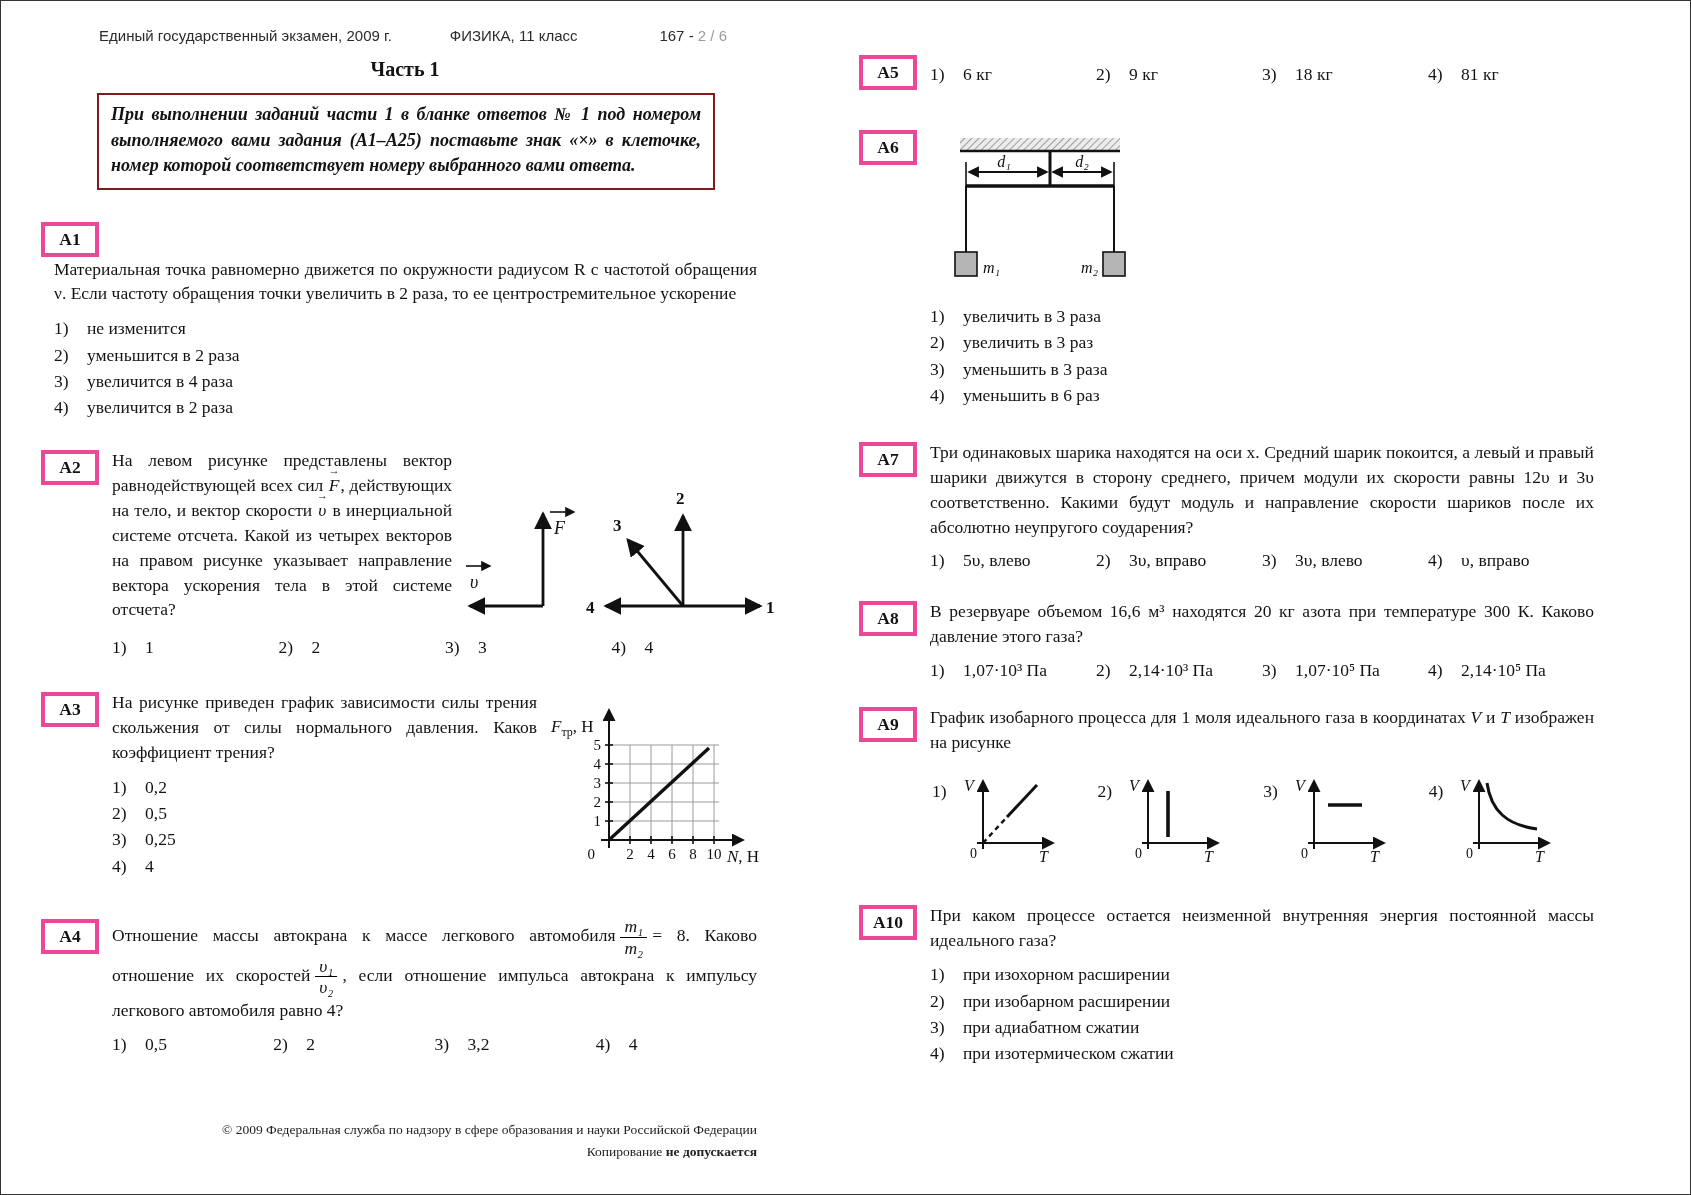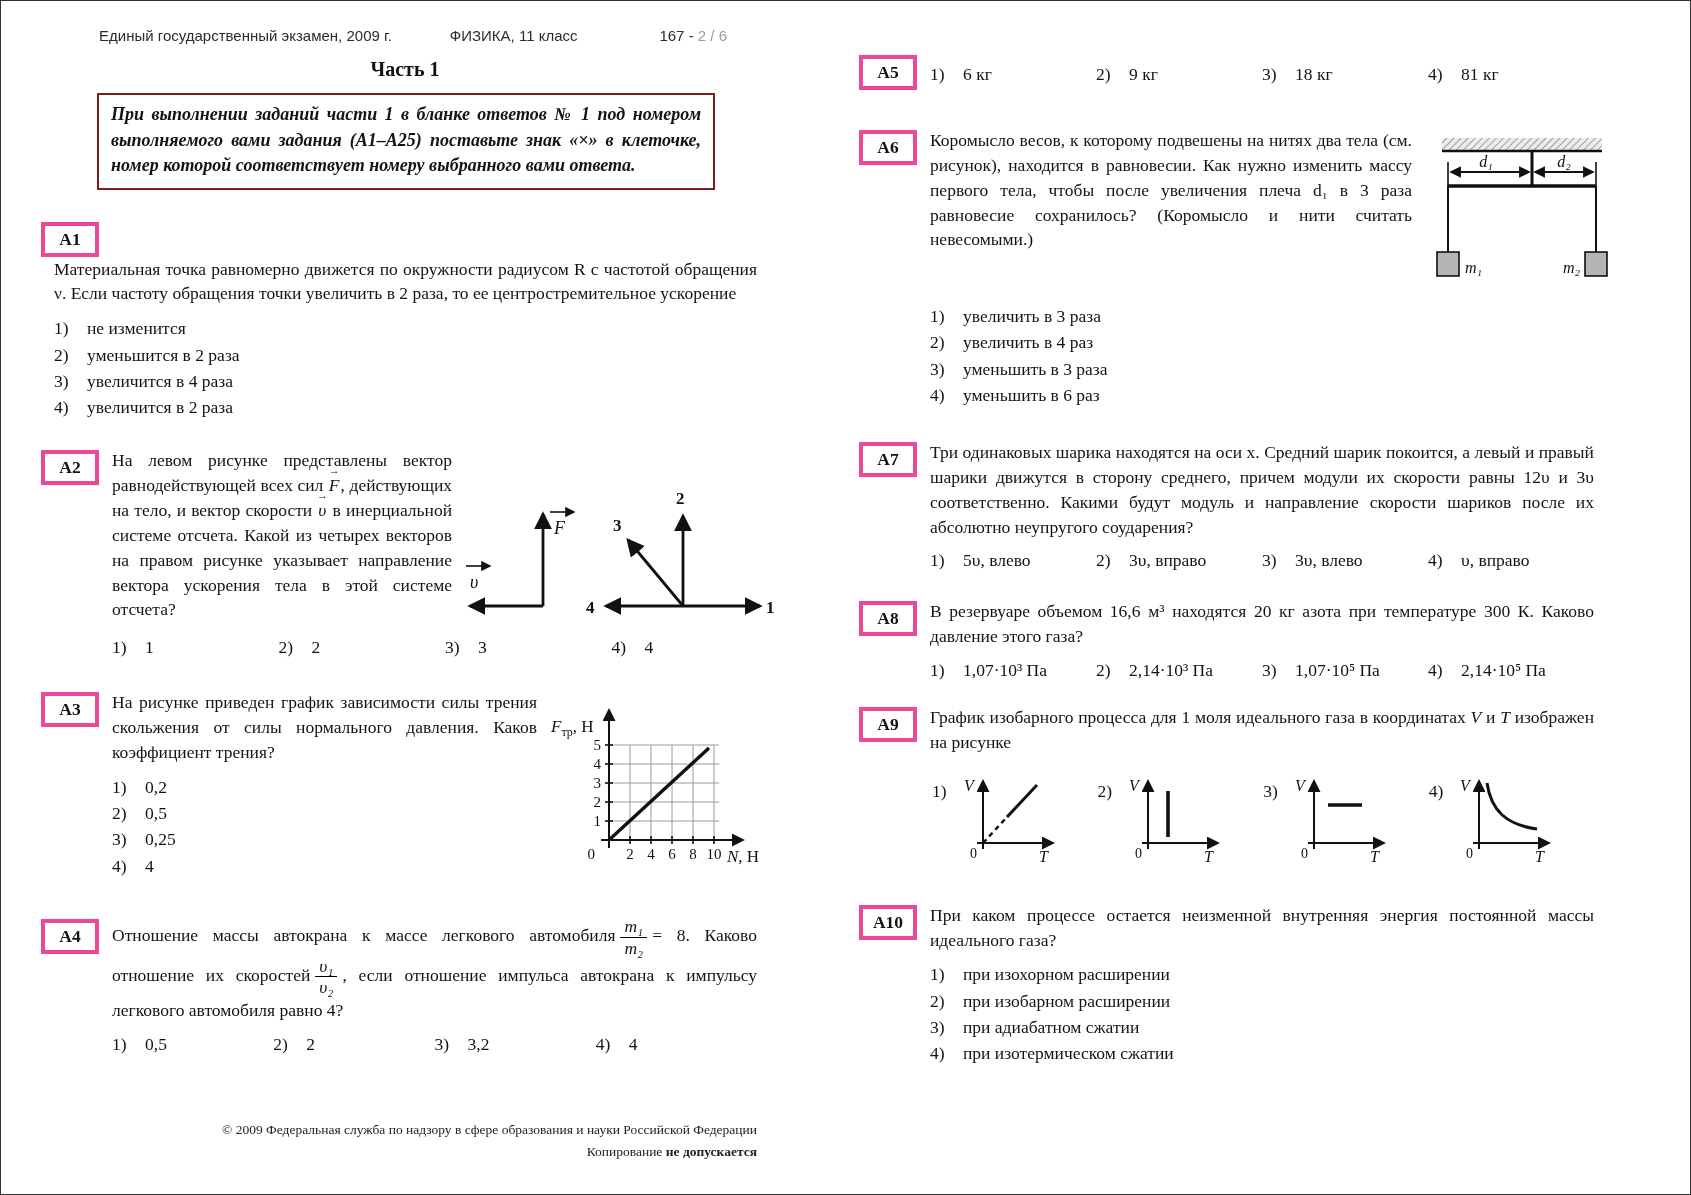--- a/index.html
+++ b/index.html
@@ -324,21 +324,20 @@
         </div>
       </div>
     </div>
 
     <div class="q" id="q-a6">
       <div class="qbox">
           <span>А6</span>
         </div>
       <div class="qbody">
         <div class="flexrow">
-          <p class="qtext a6-text">Коромысло весов, к которому подвешены на нитях два тела (см. рисунок), находится в равновесии. Как нужно изменить массу первого тела, чтобы после увеличения плеча d₁ в 3 раза равновесие сохранилось? (Коромысло и нити считать невесомыми.)</p>
           <svg class="a6-fig" width="185" height="162" viewBox="0 0 185 162">
             <rect x="18" y="6" width="160" height="13" fill="url(#hatch)"></rect>
             <line x1="18" y1="19" x2="178" y2="19" stroke="#111" stroke-width="2.5"></line>
             <line x1="108" y1="19" x2="108" y2="54" stroke="#111" stroke-width="3"></line>
             <line x1="24" y1="54" x2="172" y2="54" stroke="#111" stroke-width="3.5"></line>
             <line x1="24" y1="30" x2="24" y2="54" stroke="#111" stroke-width="1.6"></line>
             <line x1="172" y1="30" x2="172" y2="54" stroke="#111" stroke-width="1.6"></line>
             <line x1="27" y1="40" x2="105" y2="40" stroke="#111" stroke-width="1.8" marker-start="url(#ah)" marker-end="url(#ah)"></line>
             <line x1="111" y1="40" x2="169" y2="40" stroke="#111" stroke-width="1.8" marker-start="url(#ah)" marker-end="url(#ah)"></line>
             <text x="62" y="35" class="svg-it" font-size="16" text-anchor="middle">d₁</text>
@@ -351,21 +350,21 @@
             <text x="156" y="141" class="svg-it" font-size="16" text-anchor="end">m₂</text>
           </svg>
         </div>
         <div class="optv">
           <div class="optline">
               <span class="optn">1)</span>
               <span>увеличить в 3 раза</span>
             </div>
           <div class="optline">
               <span class="optn">2)</span>
-              <span>увеличить в 4 раз</span>
+              <span>увеличить в 3 раз</span>
             </div>
           <div class="optline">
               <span class="optn">3)</span>
               <span>уменьшить в 3 раза</span>
             </div>
           <div class="optline">
               <span class="optn">4)</span>
               <span>уменьшить в 6 раз</span>
             </div>
         </div>

